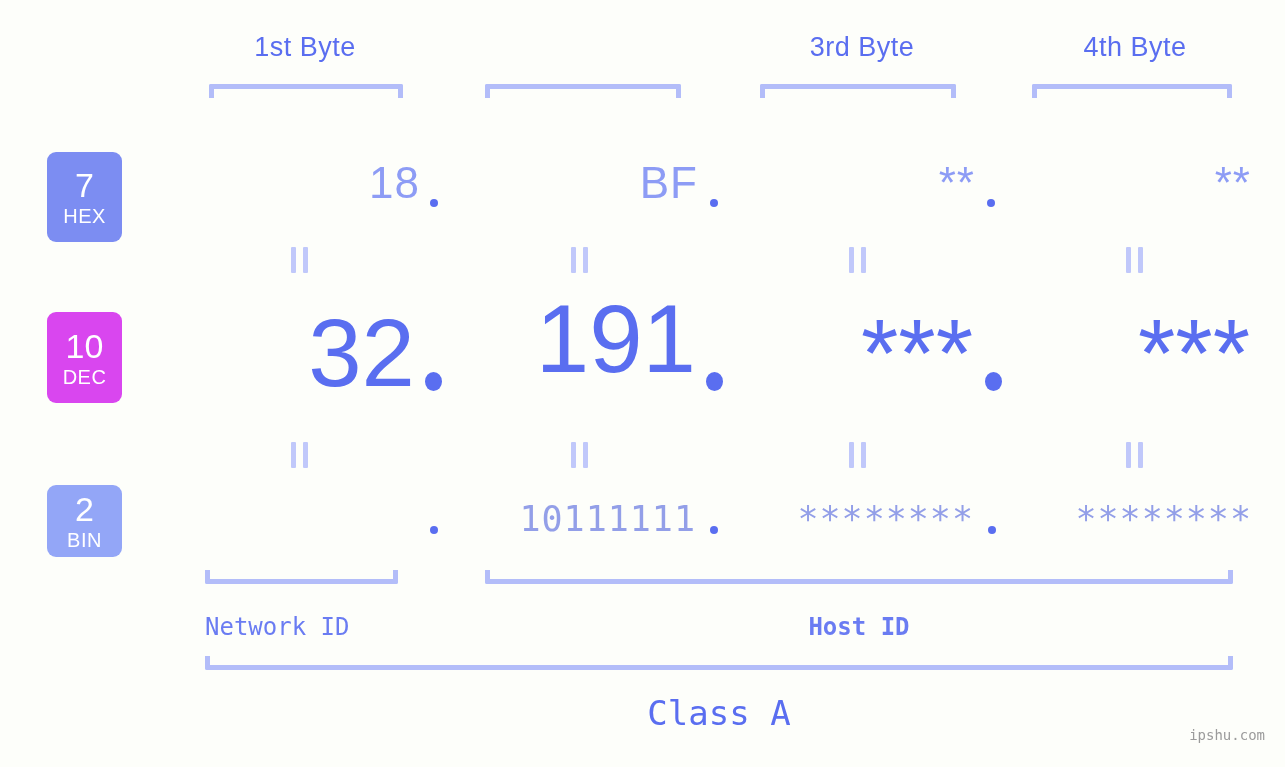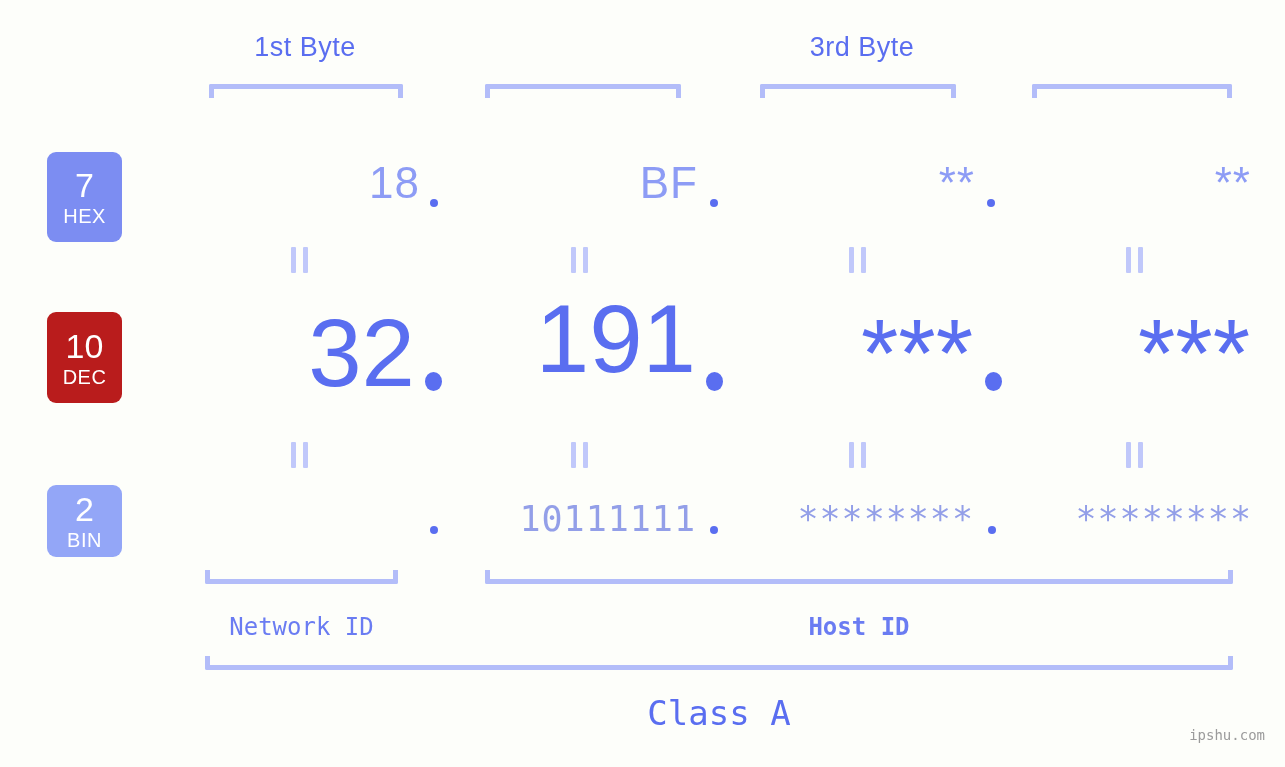--- a/index.html
+++ b/index.html
@@ -157,20 +157,21 @@
     letter-spacing: 0px;
   }
 </style>
 </head>
 <body style="background: rgb(253, 254, 250);">
 
 <div id="stage">
 
   <div class="byte-label" style="left:190px; width:230px;">1st Byte</div>
   <div class="byte-label" style="left:747px; width:230px;">3rd Byte</div>
+  <div class="byte-label" style="left:1020px; width:230px;">4th Byte</div>
 
   <div class="bracket-down" style="left:209px; top:84px; width:194px;"></div>
   <div class="bracket-down" style="left:485px; top:84px; width:196px;"></div>
   <div class="bracket-down" style="left:760px; top:84px; width:196px;"></div>
   <div class="bracket-down" style="left:1032px; top:84px; width:200px;"></div>
 
   <div class="badge" id="badge-hex" style="left: 47px; top: 152px; height: 90px; background: rgb(124, 141, 242);">
     <span class="num">7</span>
     <span class="nm">HEX</span>
   </div>
@@ -193,21 +194,21 @@
     </div>
   <div class="eq" style="left:849px; top:247px;">
       <span></span>
       <span></span>
     </div>
   <div class="eq" style="left:1126px; top:247px;">
       <span></span>
       <span></span>
     </div>
 
-  <div class="badge" id="badge-dec" style="left: 47px; top: 312px; height: 91px; background: #b91c1c;">
+  <div class="badge" id="badge-dec" style="left: 47px; top: 312px; height: 91px; background: #d946ef;">
     <span class="num">10</span>
     <span class="nm">DEC</span>
   </div>
 
   <div class="cell dec-val" style="left:185px; top:305px; width:230px;">32</div>
   <div class="dot lg" style="left:425px; top:372px;"></div>
   <div class="cell dec-val" style="left:466px; top:291px; width:230px;">191</div>
   <div class="dot lg" style="left:706px; top:372px;"></div>
   <div class="cell dec-val" style="left:743px; top:305px; width:230px;">***</div>
   <div class="dot lg" style="left:985px; top:372px;"></div>
@@ -238,21 +239,21 @@
   <div class="dot bin" style="left:430px; top:526px;"></div>
   <div class="cell bin-val" style="left:466px; top:499px; width:230px;">10111111</div>
   <div class="dot bin" style="left:710px; top:526px;"></div>
   <div class="cell bin-val" style="left:744px; top:499px; width:230px;">********</div>
   <div class="dot bin" style="left:988px; top:526px;"></div>
   <div class="cell bin-val" style="left:1022px; top:499px; width:230px;">********</div>
 
   <div class="bracket-up" style="left:205px; top:570px; width:193px;"></div>
   <div class="bracket-up" style="left:485px; top:570px; width:748px;"></div>
 
-  <div class="sec-label" style="left:205px; top:613px; width:193px; text-align:center;">Network ID</div>
+  <div class="sec-label" style="left:205px; top:613px; width:193px; ">Network ID</div>
   <div class="sec-label" style="left:485px; top:613px; width:748px; text-align:center;font-weight:bold;">Host ID</div>
 
   <div class="bracket-up" style="left:205px; top:656px; width:1028px;"></div>
   <div class="class-label" style="left:205px; top:693px; width:1028px; text-align:center;">Class A</div>
 
   <div class="watermark" style="right:20px; bottom:24px;">ipshu.com</div>
 
 </div>
 
 </body></html>

